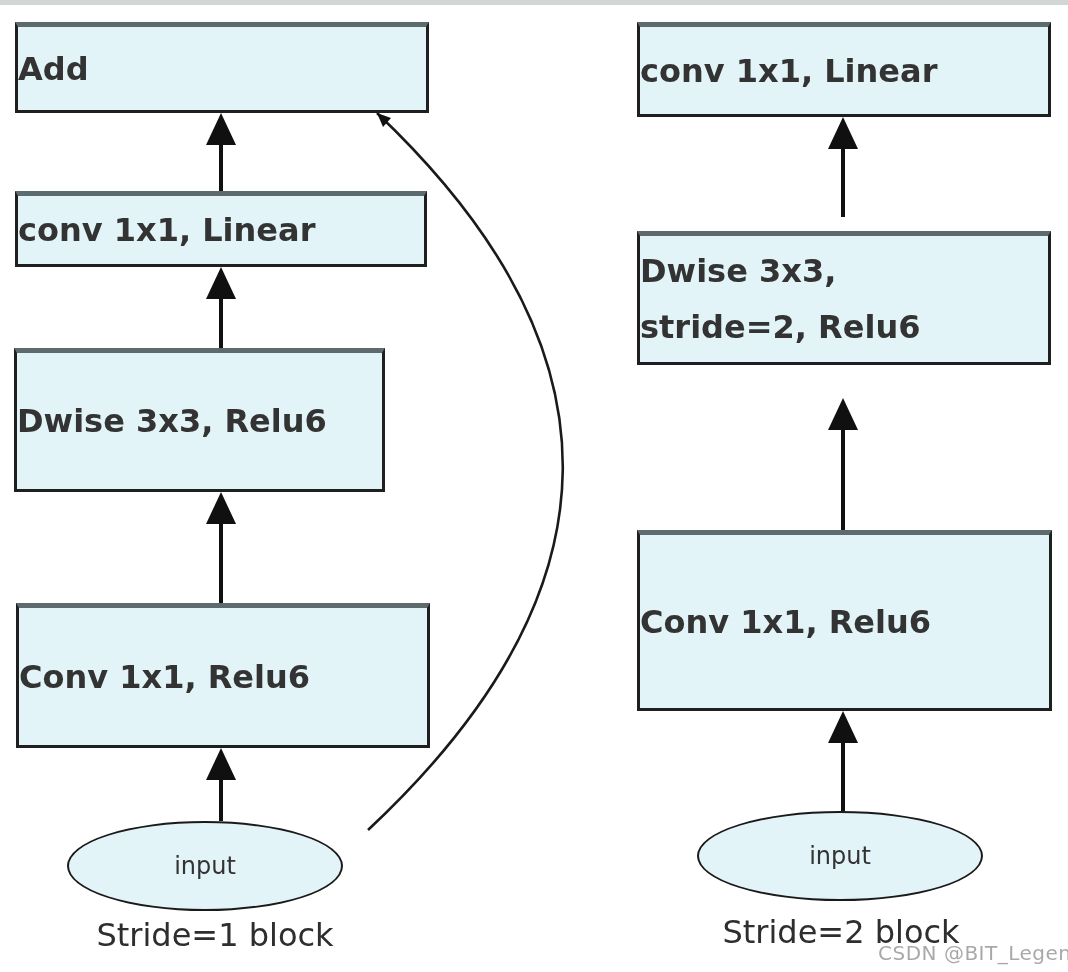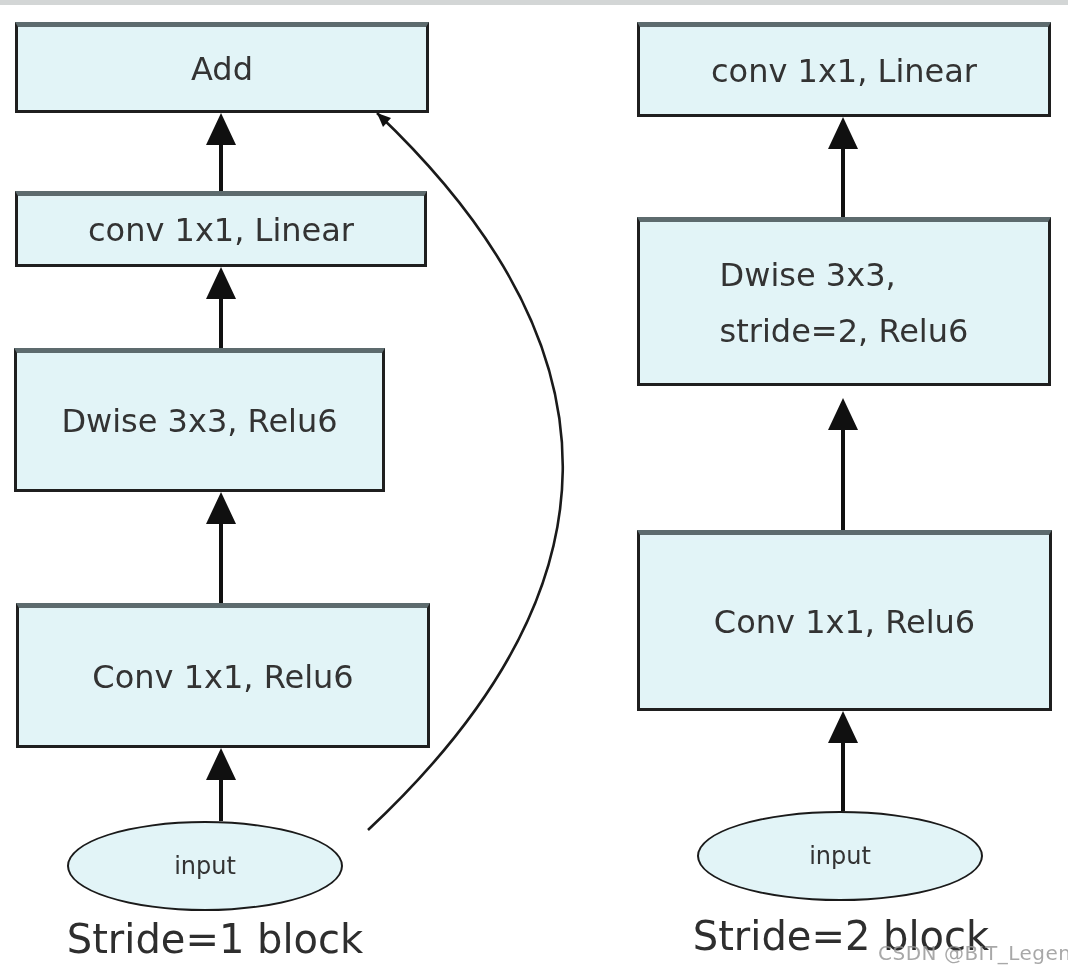--- a/index.html
+++ b/index.html
@@ -4,34 +4,35 @@
 <style>
   html,body{margin:0;padding:0;background:#ffffff;}
   body{font-family:"DejaVu Sans", sans-serif;}
   .stage{position:relative;width:1068px;height:972px;background:#ffffff;overflow:hidden;}
   .topstrip{position:absolute;left:0;top:0;width:1068px;height:5px;background:#d3d6d6;}
   .node{
     position:absolute;box-sizing:border-box;
     background:#e2f4f7;
     border:3px solid #1f1f1f;
     border-top:5px solid #5d6b6e;
-    display:flex;align-items:center;justify-content:center;
+    display:flex;align-items:center;justify-content:flex-start;
     font-size:32px;color:#333333;line-height:1.25;
     text-align:center;
+    font-weight:bold;
   }
   .node.multiline{white-space:pre-line;text-align:left;line-height:1.75;}
   .ellipse{
     position:absolute;box-sizing:border-box;
     background:#e2f4f7;
     border:2.5px solid #1a1a1a;border-radius:50%;
     display:flex;align-items:center;justify-content:center;
     font-size:24px;color:#333333;
   }
   .caption{
-    position:absolute;font-size:40px;color:#2e2e2e;
+    position:absolute;font-size:32px;color:#2e2e2e;
     text-align:center;white-space:nowrap;
   }
   .watermark{
     position:absolute;font-size:20px;color:#9a9a9a;opacity:.85;
     white-space:nowrap;letter-spacing:.5px;
   }
   svg.overlay{position:absolute;left:0;top:0;pointer-events:none;}
   .arrow-line{stroke:#101010;stroke-width:4;fill:none;}
   .arrow-head{fill:#101010;stroke:none;}
   .skip-line{stroke:#1a1a1a;stroke-width:2.6;fill:none;}
@@ -62,21 +63,21 @@
   <div class="ellipse" style="left:67px;top:821px;width:276px;height:90px;">
     <span>input</span>
   </div>
 
   <div class="caption" style="left:55px;top:916px;width:320px;">Stride=1 block</div>
 
   <div class="node" style="left:637px;top:22px;width:414px;height:95px;">
     <span>conv 1x1, Linear</span>
   </div>
 
-  <div class="node multiline" style="left:637px;top:217px;width:414px;height:169px;">
+  <div class="node multiline" style="left:637px;top:231px;width:414px;height:134px;">
     <span>Dwise 3x3,
 stride=2, Relu6</span>
   </div>
 
   <div class="node" style="left:637px;top:530px;width:415px;height:181px;">
     <span>Conv 1x1, Relu6</span>
   </div>
 
   <div class="ellipse" style="left:697px;top:811px;width:286px;height:90px;">
     <span>input</span>

